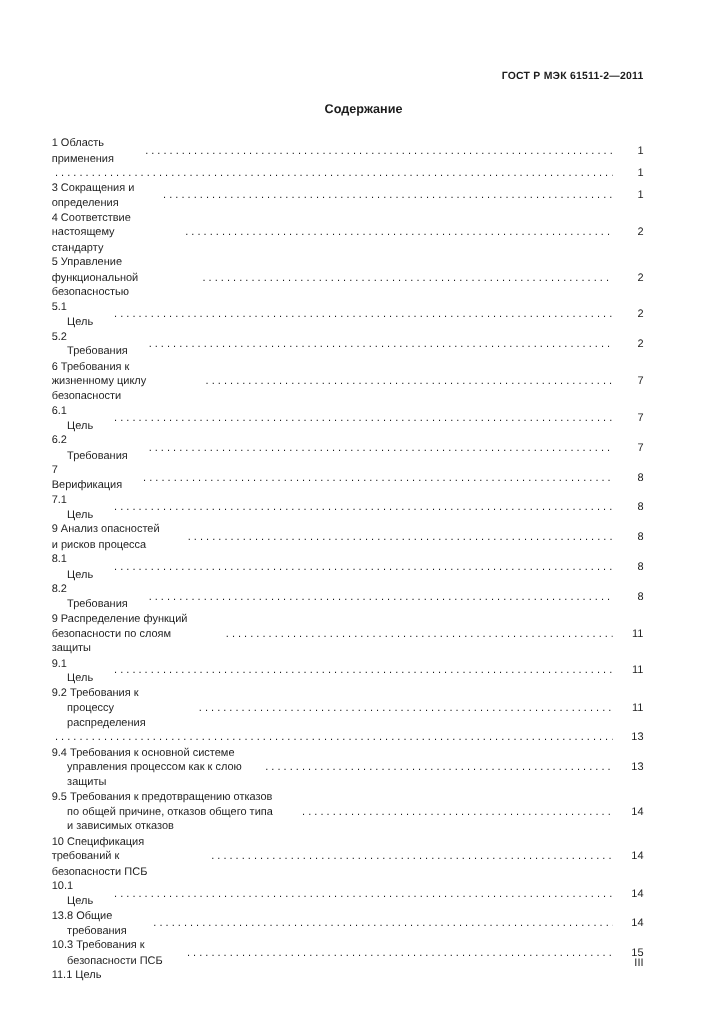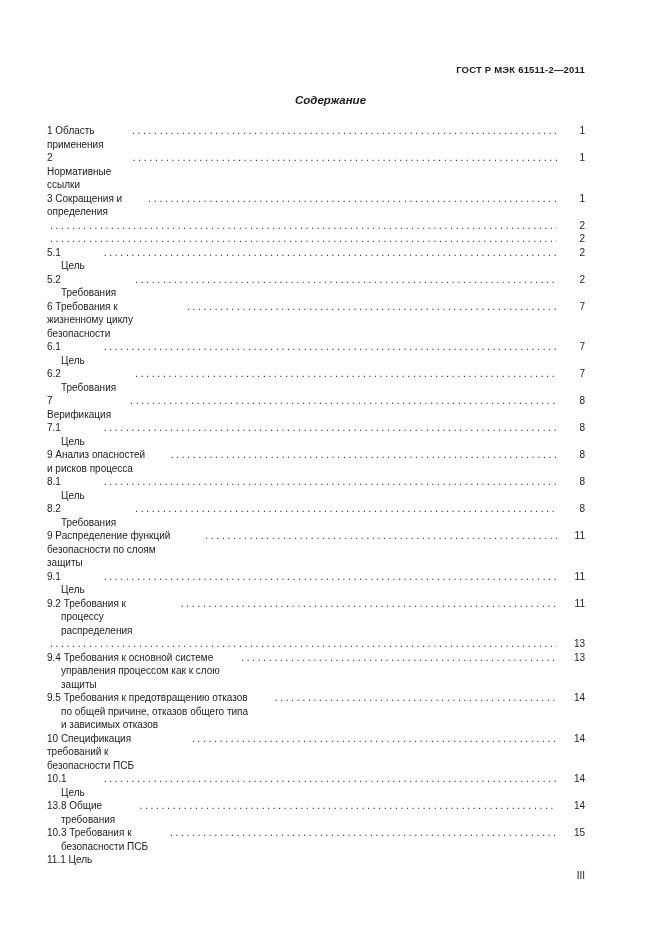--- a/index.html
+++ b/index.html
@@ -25,33 +25,32 @@
   }
   .doc-title {
     position: absolute;
     top: 94px;
     left: 0;
     right: 0;
     margin: 0;
     text-align: center;
     font-size: 11.5px;
     font-weight: bold;
-    font-style: italic;
   }
   .toc {
     position: absolute;
     top: 124px;
     left: 47px;
     right: 76px;
     font-size: 10px;
     line-height: 13.5px;
   }
   .toc-row {
     display: flex;
-    align-items: flex-start;
+    align-items: center;
     gap: 16px;
   }
   .toc-label {
     flex: 0 1 auto;
   }
   .toc-row.level-1 .toc-label {
     padding-left: 14px;
     text-indent: -14px;
   }
   .toc-leader {
@@ -86,37 +85,38 @@
   <h1 class="doc-title">Содержание</h1>
 
   <div class="toc" id="toc">
   <div class="toc-row level-0">
     <span class="toc-label">1 Область применения</span>
     <span class="toc-leader"></span>
     <span class="toc-page">1</span>
   </div>
 
   <div class="toc-row level-0">
-    <span class="toc-label">2 Нормативные ссылки</span>
     <span class="toc-leader"></span>
     <span class="toc-page">1</span>
   </div>
 
   <div class="toc-row level-0">
     <span class="toc-label">3 Сокращения и определения</span>
     <span class="toc-leader"></span>
     <span class="toc-page">1</span>
   </div>
 
   <div class="toc-row level-0">
-    <span class="toc-leader"></span>
-    <span class="toc-page">2</span>
-  </div>
-
-  <div class="toc-row level-0">
+    <span class="toc-label">4 Соответствие настоящему стандарту</span>
+    <span class="toc-leader"></span>
+    <span class="toc-page">2</span>
+  </div>
+
+  <div class="toc-row level-0">
+    <span class="toc-label">5 Управление функциональной безопасностью</span>
     <span class="toc-leader"></span>
     <span class="toc-page">2</span>
   </div>
 
   <div class="toc-row level-1">
     <span class="toc-label">5.1 Цель</span>
     <span class="toc-leader"></span>
     <span class="toc-page">2</span>
   </div>
 

